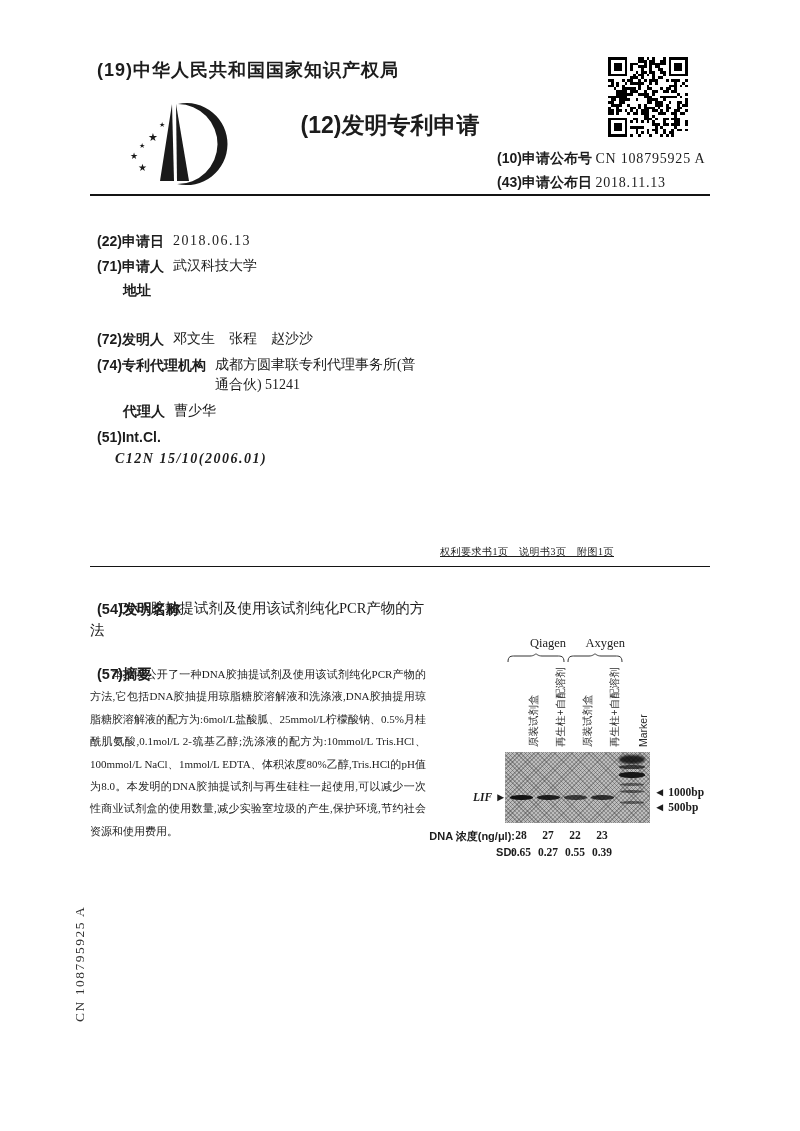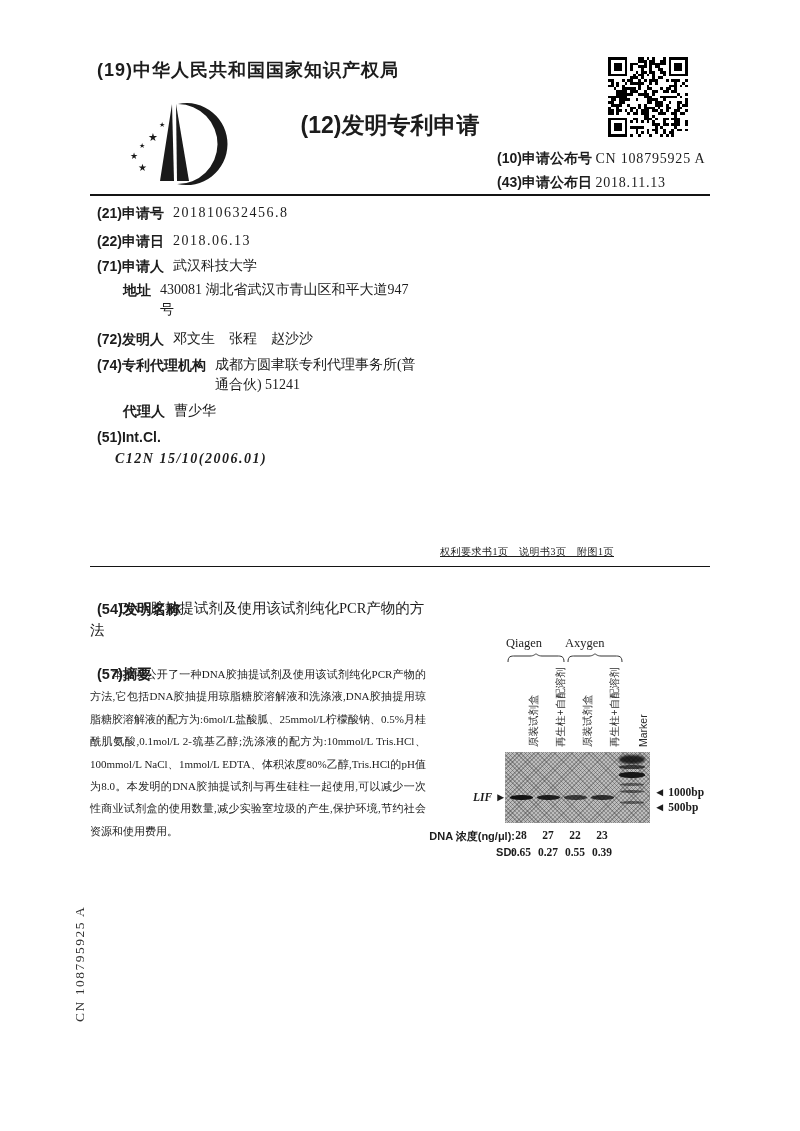--- a/index.html
+++ b/index.html
@@ -32,21 +32,21 @@
 
   
   .sec-label{left:97px;font-size:14.5px;margin-top:24px;}
   .title-block{left:90px;top:597px;width:336px;font-size:14.5px;line-height:22px;text-indent:2em;}
   .abstract{left:90px;top:663px;width:336px;font-size:11px;line-height:22.4px;
             text-indent:2em;text-align:justify;}
 
   
   .figure{left:420px;top:633px;width:360px;height:250px;}
   .fig-abs{position:absolute;}
-  .grp{width:60px;text-align:left;font-size:12.5px;top:3px;}
+  .grp{width:60px;text-align:right;font-size:12.5px;top:3px;}
   .brace{top:20px;height:10px;}
   .vlabel{white-space:nowrap;font-size:10.5px;transform:rotate(-90deg);transform-origin:0 0;
           font-family:"Liberation Sans","DejaVu Sans",sans-serif;color:#2a2a2a;}
   .gel{left:85px;top:119px;width:145px;height:71px;background-color:#bcbcbc;
        background-image:
          repeating-linear-gradient(45deg, rgba(35,35,35,.30) 0 1px, transparent 1px 3px),
          repeating-linear-gradient(135deg, rgba(35,35,35,.30) 0 1px, transparent 1px 3px);}
   .band{position:absolute;background:#0b0b0b;border-radius:45%;filter:blur(.4px);}
   .lif{left:53px;top:158px;font-size:11.5px;white-space:nowrap;}
   .lif .t{font-style:italic;font-weight:700;}
@@ -395,38 +395,33 @@
     <span class="lbl">(10)申请公布号</span>
     <span class="val num">CN 108795925 A</span>
   </div>
   <div class="abs pubrow" style="top:174px">
     <span class="lbl">(43)申请公布日</span>
     <span class="val num">2018.11.13</span>
   </div>
 
   <div class="abs rule1"></div>
 
-  <div class="abs row" style="top:203px">
-    <span class="lbl">(21)申请号</span>
-    <span class="val num">201810632456.8</span>
-  </div>
 
   <div class="abs row" style="top:231px">
     <span class="lbl">(22)申请日</span>
     <span class="val num">2018.06.13</span>
   </div>
 
   <div class="abs row" style="top:256px">
     <span class="lbl">(71)申请人</span>
     <span class="val">武汉科技大学</span>
   </div>
 
   <div class="abs row sub" style="top:280px;width:296px">
     <span class="lbl">地址</span>
-    <span class="val">430081 湖北省武汉市青山区和平大道947号</span>
   </div>
 
   <div class="abs row" style="top:329px">
     <span class="lbl">(72)发明人</span>
     <span class="val">邓文生　张程　赵沙沙</span>
   </div>
 
   <div class="abs row" style="top:355px">
     <span class="lbl">(74)专利代理机构</span>
     <span class="val" style="width:205px">成都方圆聿联专利代理事务所(普通合伙) 51241</span>

